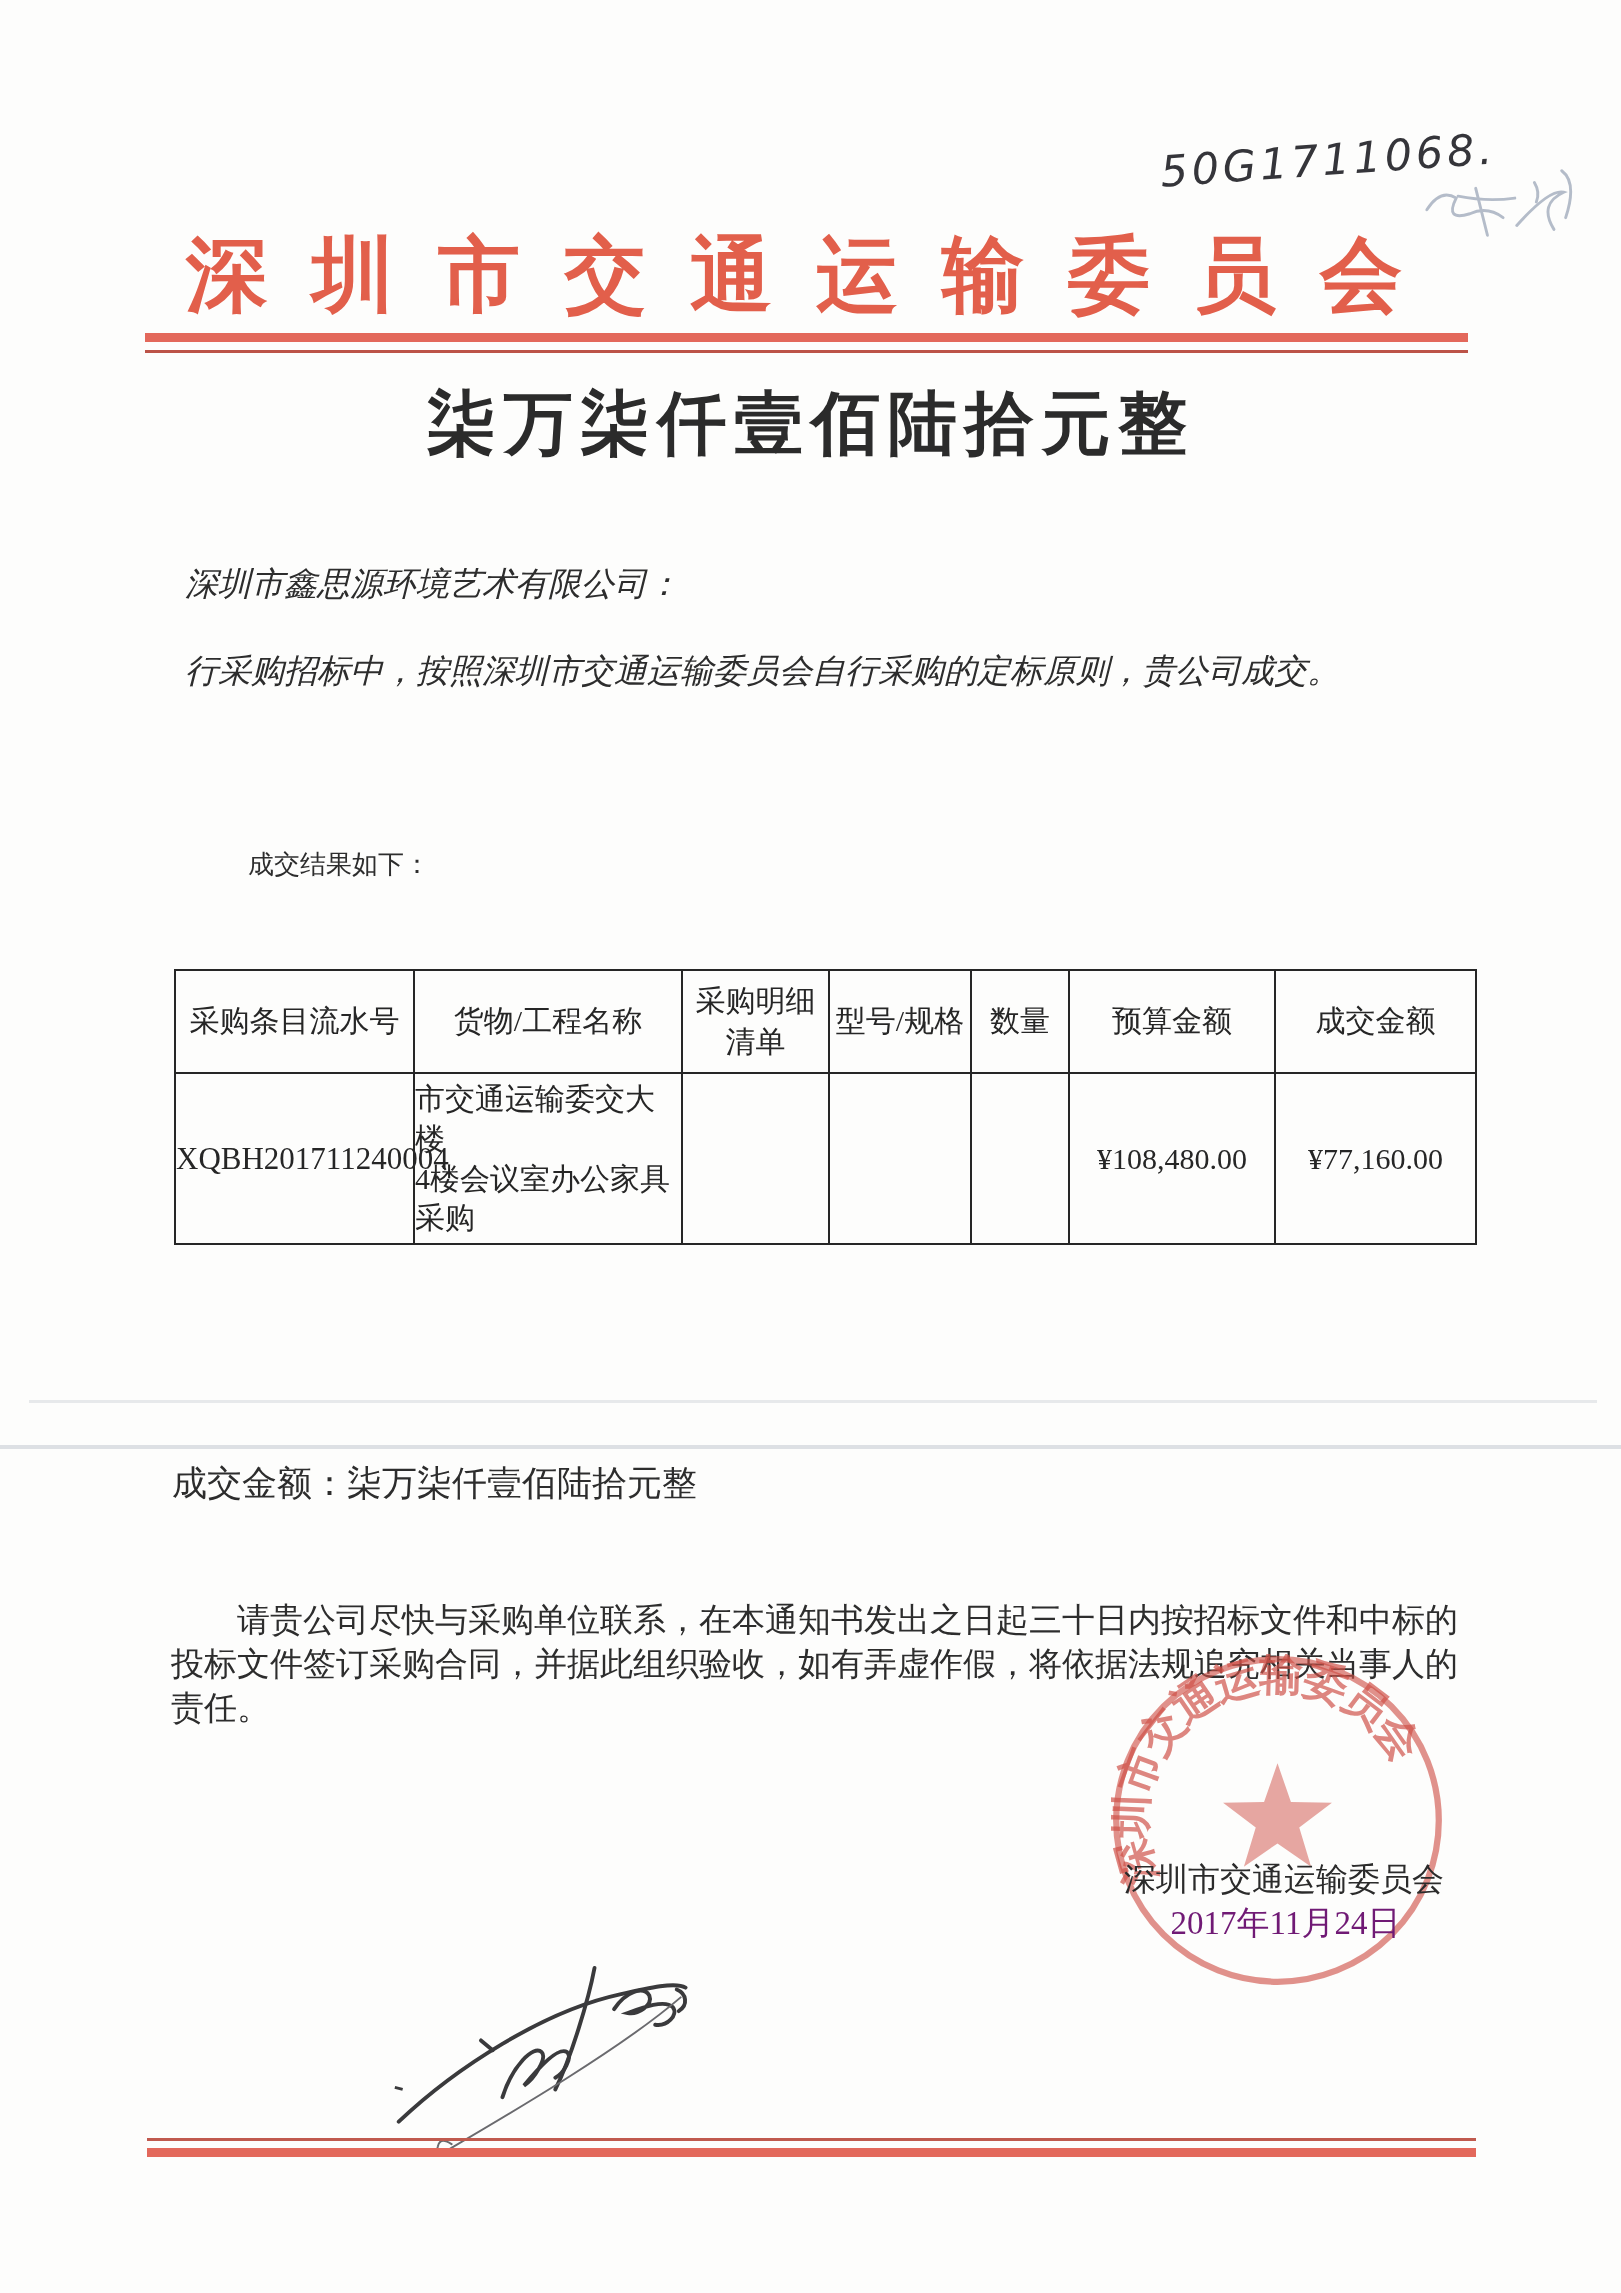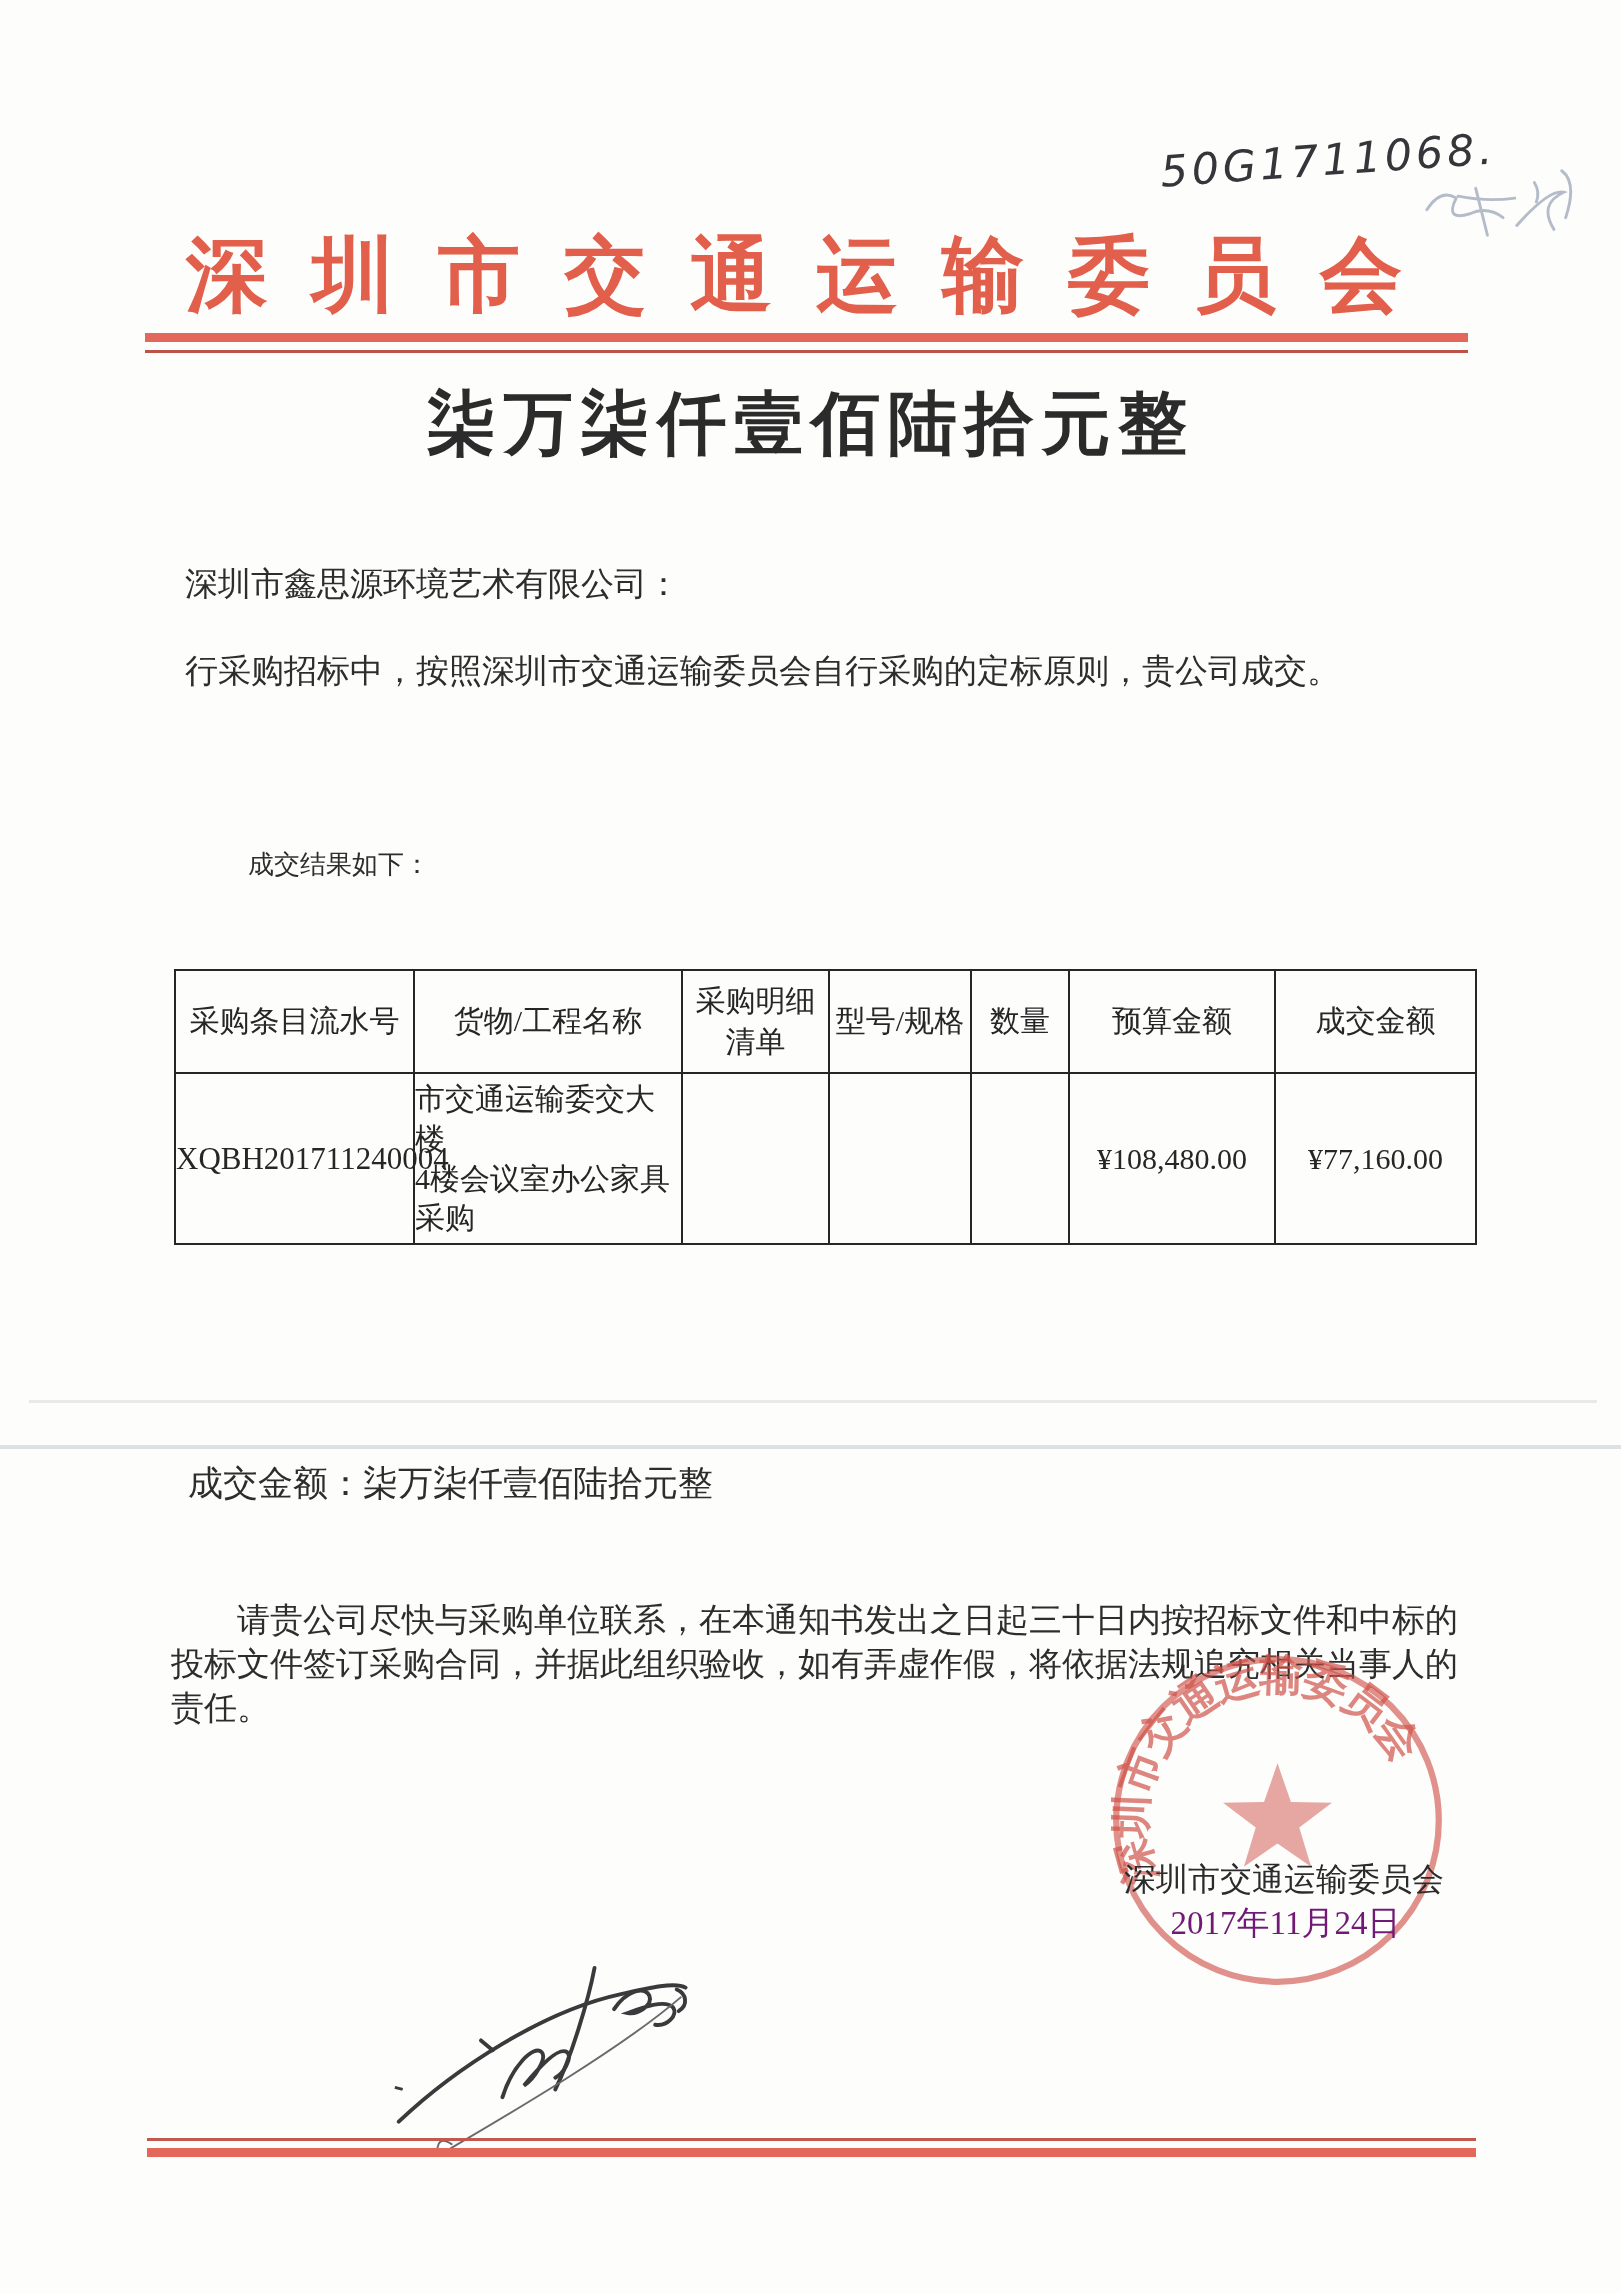--- a/index.html
+++ b/index.html
@@ -17,41 +17,41 @@
   }
   .org-header {
     font-size:82px; font-weight:bold; letter-spacing:44px;
     white-space:nowrap; line-height:1;
   }
   .rule { position:absolute; }
   .doc-title {
     font-size:69px; font-weight:bold; letter-spacing:7.8px;
     text-align:center; white-space:nowrap; line-height:1;
   }
-  .bodyline { font-size:33px; line-height:1.32; white-space:nowrap; }
+  .bodyline { font-size:33px; line-height:1.32; white-space:nowrap;font-style:italic; }
   .result-intro { font-size:26px; white-space:nowrap; }
 
   table.results {
     border-collapse:collapse; table-layout:fixed;
     width:1301px; background:transparent;
     font-size:30px; color:#262626;
   }
   table.results th, table.results td {
     border:2px solid #262626; vertical-align:middle; padding:0;
   }
   table.results { border:2.9px solid #1f1f1f;margin-top:8px; }
   table.results th { font-weight:normal; text-align:center; height:101px; line-height:1.35; }
   table.results td { height:169px; }
   td.serial { font-family:"Liberation Serif", serif; font-size:31px; padding-left:5.9px; text-align:left; }
   td.goods { font-size:30px; padding-left:7.8px; line-height:1.33; text-align:left; }
   td.money { text-align:center; padding-right:11.8px; font-size:30px; }
 
   .fold-line { position:absolute; }
 
-  .amount-words { font-size:35px; white-space:nowrap;margin-left:16px; }
+  .amount-words { font-size:35px; white-space:nowrap; }
   .closing { font-size:33px; white-space:nowrap; }
 
   .signer-org { font-size:32px; white-space:nowrap; color:#2b2b2b; }
   .sign-date { font-size:33px; text-align:center; color:#701a75; }
 
   svg { display:block; }
 </style>
 </head>
 <body>
 

